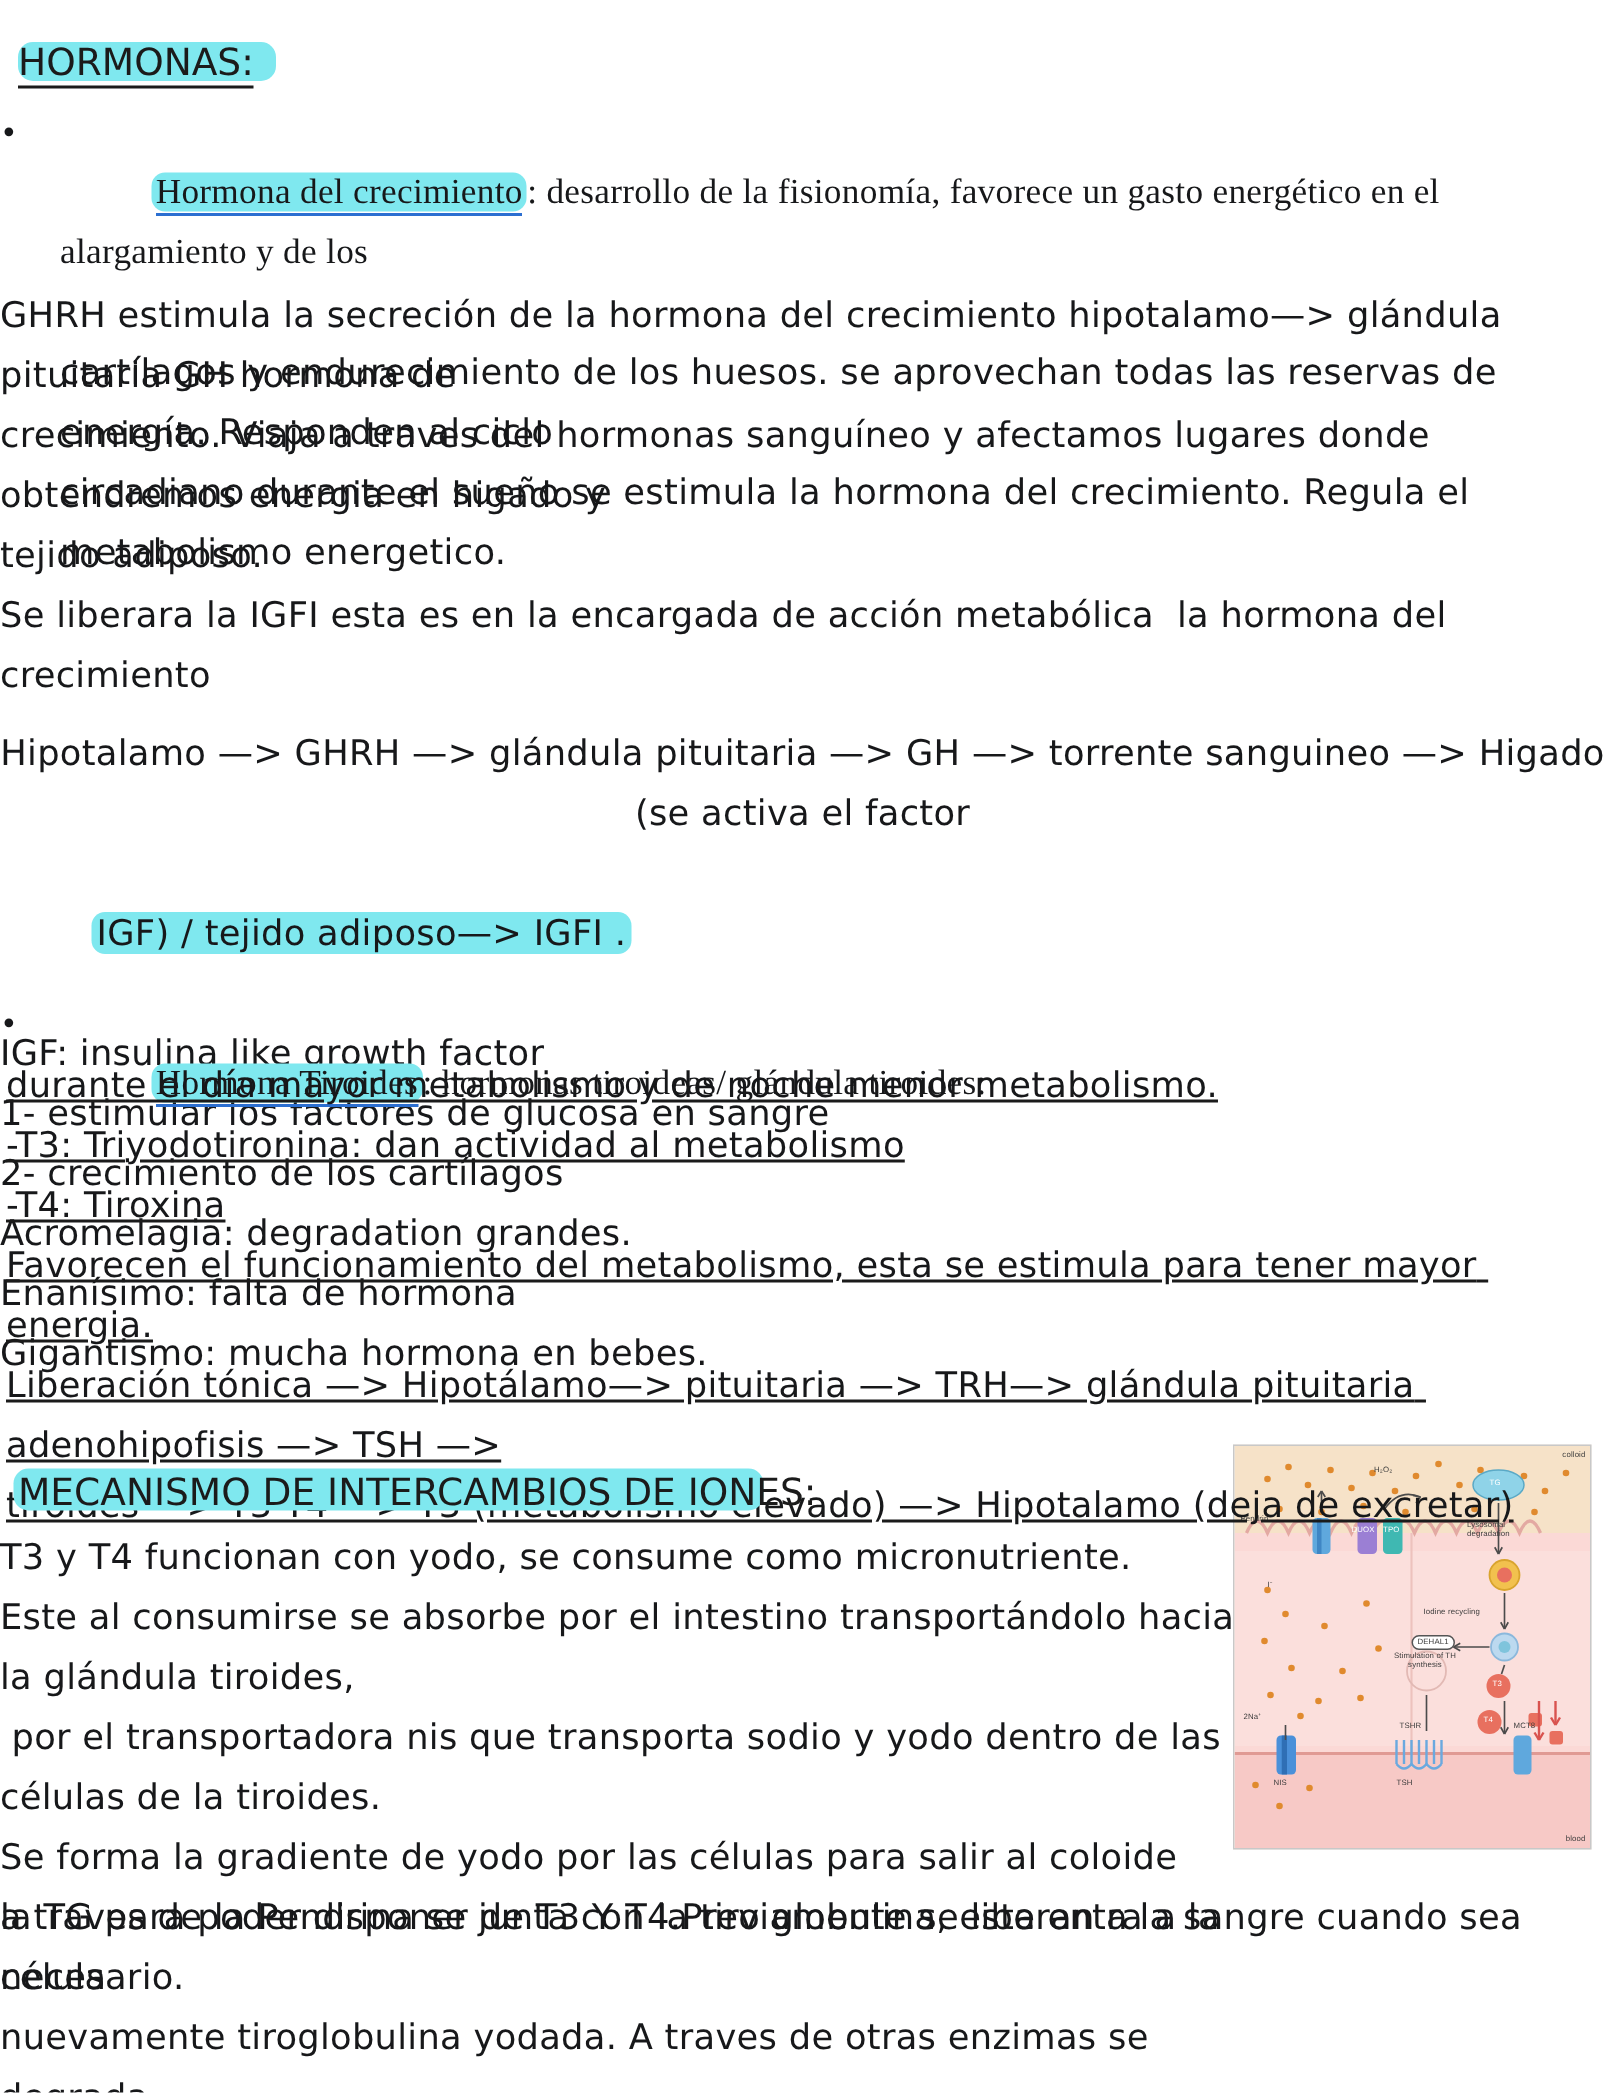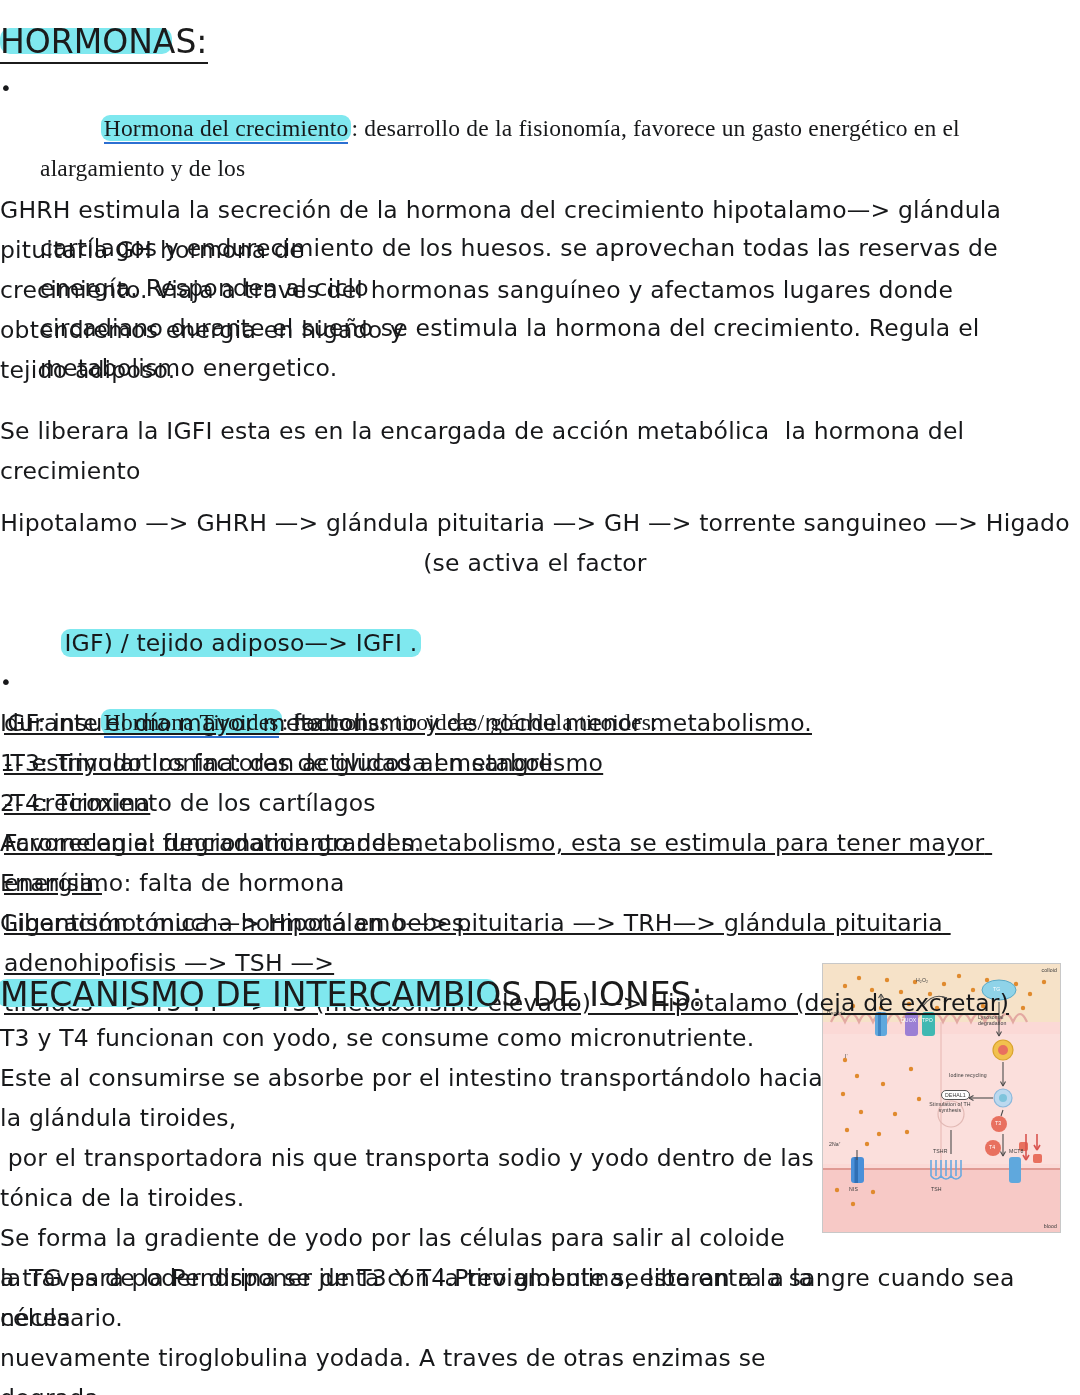--- a/index.html
+++ b/index.html
@@ -69,24 +69,25 @@
     z-index: 0;
   }
   .ontop { position: relative; z-index: 2; }
 
   #content { position: relative; z-index: 2; }
 
   
   .cont { padding-left: 40px; }
 
   .section-title {
-    font-size: 33px;
+    font-size: 25px;
     line-height: 40px;
     position: relative;
     display: inline-block;
+    margin-left: 12px;
   }
 
   .figure {
     position: absolute;
     left: 822px;
     top: 963px;
     width: 237px;
     height: 268px;
     border: 1px solid #c8c8c8;
     background: #f7eee6;
@@ -131,21 +132,21 @@
         </span>
       </div>
       <div class="line cont">cartílagos y endurecimiento de los huesos. se aprovechan todas las reservas de energía. Responden al ciclo</div>
       <div class="line cont">circadiano durante el sueño se estimula la hormona del crecimiento. Regula el metabolismo energetico.</div>
     </div>
 
     <div style="position:absolute; left:0px; top:190px; width:1070px;">
       <div class="line">GHRH estimula la secreción de la hormona del crecimiento hipotalamo—&gt; glándula pituitaria GH hormona de</div>
       <div class="line">crecimiento. Viaja a traves del hormonas sanguíneo y afectamos lugares donde obtendremos energia en higado y</div>
       <div class="line">tejido adiposo.</div>
-      <div class="line" style="margin-top:21px;">Se liberara la IGFI esta es en la encargada de acción metabólica  la hormona del crecimiento</div>
+      <div class="line" style="margin-top:0;">Se liberara la IGFI esta es en la encargada de acción metabólica  la hormona del crecimiento</div>
       <div class="line" style="margin-top:12px;text-align:center;">Hipotalamo —&gt; GHRH —&gt; glándula pituitaria —&gt; GH —&gt; torrente sanguineo —&gt; Higado (se activa el factor</div>
       <div class="line">
         <span class="hl">IGF) / tejido adiposo—&gt; IGFI .</span>
       </div>
       <div class="line">IGF: insulina like growth factor</div>
       <div class="line">1- estimular los factores de glucosa en sangre</div>
       <div class="line">2- crecimiento de los cartílagos</div>
       <div class="line">Acromelagia: degradation grandes.</div>
       <div class="line">Enanísimo: falta de hormona</div>
       <div class="line">Gigantismo: mucha hormona en bebes.</div>
@@ -172,21 +173,21 @@
     <div style="position:absolute; left:0px; top:975px;">
       <span class="section-title">
         <span class="hl-band" style="left:-3px; top:4px; width:500px; height:28px;"></span>
         <span class="ontop">MECANISMO DE INTERCAMBIOS DE IONES:</span>
       </span>
     </div>
 
     <div style="position:absolute; left:0px; top:1018px; width:830px;">
       <div class="line">T3 y T4 funcionan con yodo, se consume como micronutriente.</div>
       <div class="line">Este al consumirse se absorbe por el intestino transportándolo hacia la glándula tiroides,</div>
-      <div class="line"> por el transportadora nis que transporta sodio y yodo dentro de las tónica de la tiroides.</div>
+      <div class="line"> por el transportadora nis que transporta sodio y yodo dentro de las células de la tiroides.</div>
       <div class="line">Se forma la gradiente de yodo por las células para salir al coloide</div>
       <div class="line">a traves de la Pendrina se junta con la tiro globulina, esta entra a la célula</div>
       <div class="line">nuevamente tiroglobulina yodada. A traves de otras enzimas se degrada</div>
     </div>
     <div style="position:absolute; left:0px; top:1258px; width:1060px;">
       <div class="line">la TG para poder disponer de T3 Y T4.Previamente se liberan a la sangre cuando sea necesario.</div>
     </div>
 
   </div>
 

